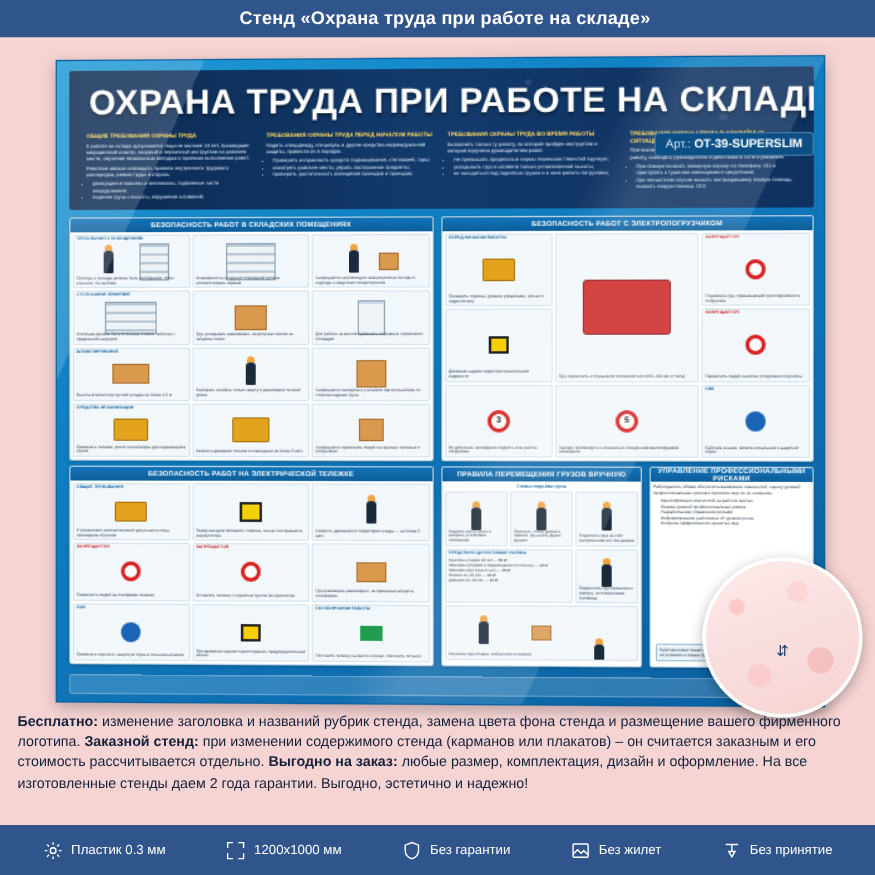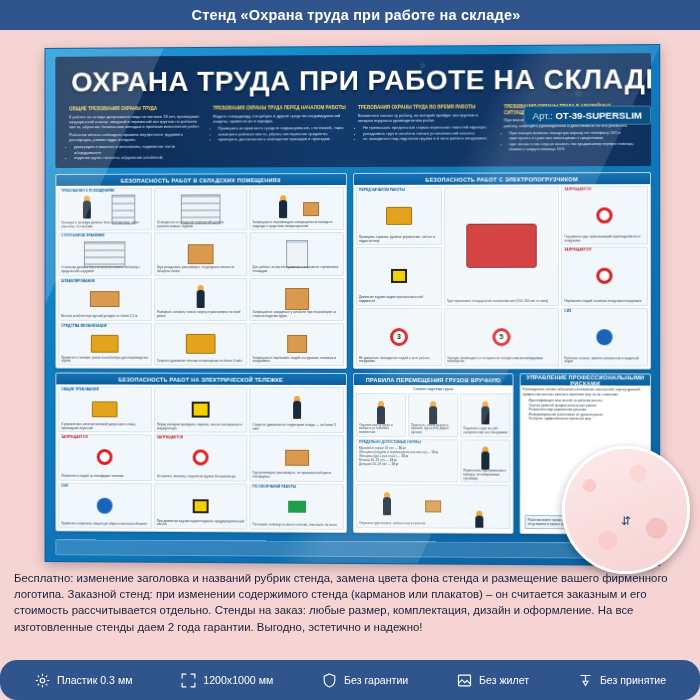--- a/index.html
+++ b/index.html
@@ -147,27 +147,27 @@
   .thick .arrow {
     position:absolute; left:50%; transform:translateX(-50%); bottom:44px;
     font-size:12px; color:#1d3f6b; line-height:1;
   }
 
   
   .desc {
     position:absolute; left:14px; top:570px; width:672px;
     font-size:11.4px; line-height:1.42; color:#14213a;
   }
-  .desc b { font-weight:normal;margin-top:12px; }
+  .desc b { font-weight:bold;margin-top:12px; }
 
   
   .featbar {
     position:absolute; left:0; bottom:0; width:700px; height:40px;
     background:#30548c; color:#fff;
-    display:flex; align-items:center; justify-content:space-around; padding:0 10px;border-radius:17px;
+    display:flex; align-items:center; justify-content:space-around; padding:0 10px;
   }
   .feat { display:flex; align-items:center; gap:6px; font-size:10.6px; }
   .feat svg { display:block; }
 </style>
 </head>
 <body>
 
 <div class="page">
 
   <div class="topbar">
@@ -473,21 +473,21 @@
       <div class="arrow">⇵</div>
     </div>
   </div>
 
   <div class="desc">
     <p style="margin:0 0 2px;">
       <b>Бесплатно:</b>
       <span>изменение заголовка и названий рубрик стенда, замена цвета фона стенда и размещение вашего фирменного логотипа.</span>
       <b>Заказной стенд:</b>
       <span>при изменении содержимого стенда (карманов или плакатов) – он считается заказным и его стоимость рассчитывается отдельно.</span>
-      <b>Стенды на заказ:</b>
+      <b>Выгодно на заказ:</b>
       <span>любые размер, комплектация, дизайн и оформление. На все изготовленные стенды даем 2 года гарантии. Выгодно, эстетично и надежно!</span>
     </p>
   </div>
 
   <div class="featbar">
     <div class="feat">
       <span>
         <svg width="17" height="17" viewBox="0 0 24 24" fill="none" stroke="#ffffff" stroke-width="1.6">
           <circle cx="12" cy="12" r="3.2"></circle>
           <path d="M12 2.5v3M12 18.5v3M2.5 12h3M18.5 12h3M5.2 5.2l2.1 2.1M16.7 16.7l2.1 2.1M18.8 5.2l-2.1 2.1M7.3 16.7l-2.1 2.1"></path>

